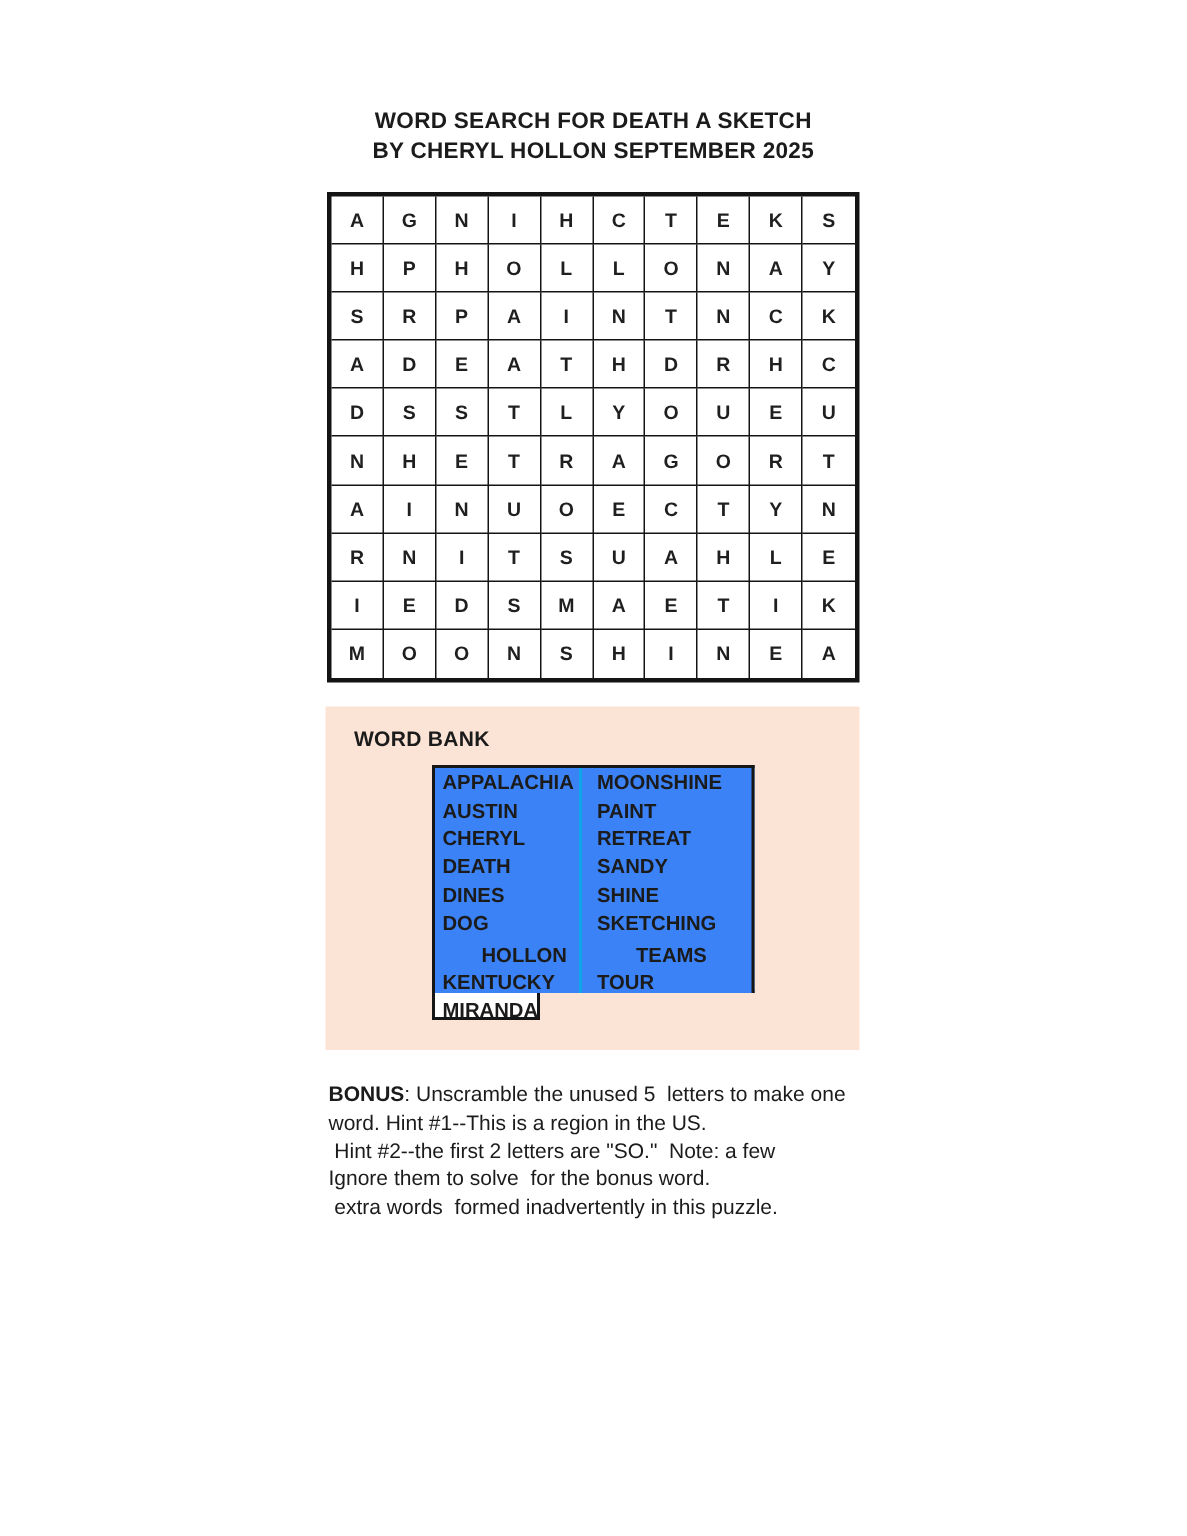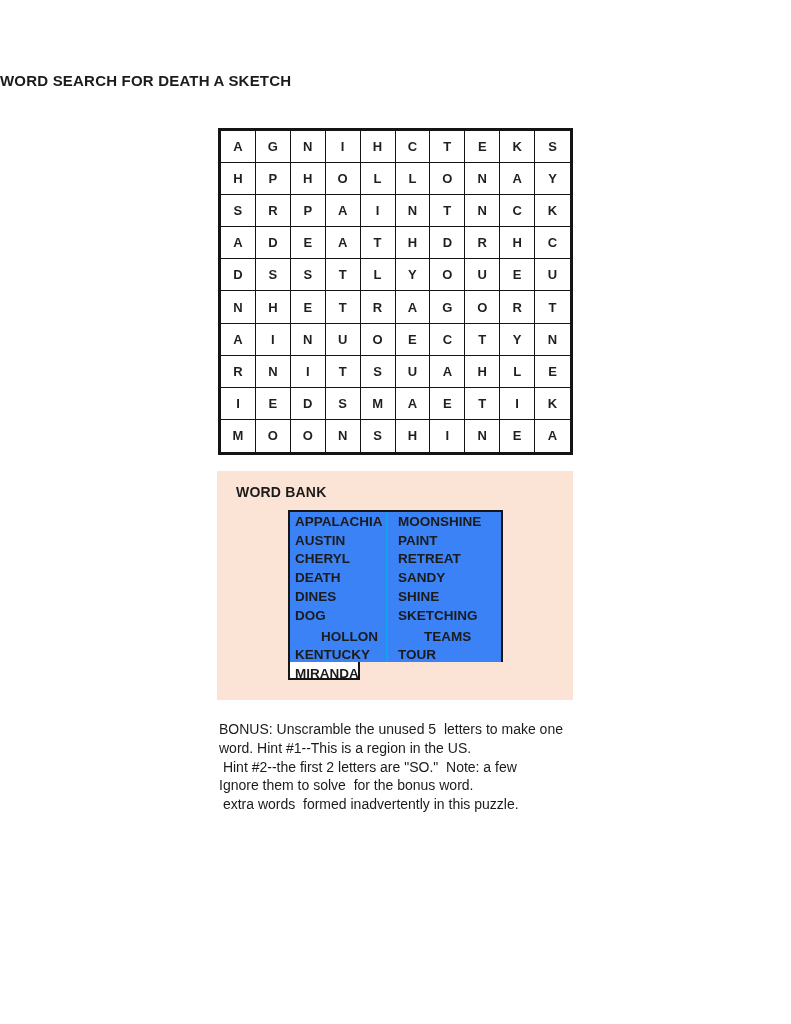--- a/index.html
+++ b/index.html
@@ -6,21 +6,21 @@
   body{
     width:791px;height:1024px;background:#ffffff;
     font-family:"Liberation Sans",sans-serif;color:#1b1b1b;
     position:relative;overflow:hidden;
   }
   .page{position:absolute;inset:0;}
 
   
   .title{
     position:absolute;top:71px;left:0;width:791px;
-    text-align:left;font-weight:bold;font-size:15px;line-height:19.5px;
+    text-align:center;font-weight:bold;font-size:15px;line-height:19.5px;
     letter-spacing:.2px;
   }
 
   
   .grid{
     position:absolute;left:218px;top:128px;width:355px;height:327px;
     box-sizing:border-box;border:3.5px solid #141414;background:#fff;
     display:grid;grid-template-columns:repeat(10,1fr);grid-template-rows:repeat(10,1fr);
   }
   .cell{
@@ -61,29 +61,30 @@
     font-weight:bold;font-size:13.5px;line-height:18.7px;white-space:nowrap;
   }
   .wb-word.gap{margin-top:2.5px;padding-left:26px;}
 
   
   .bonus{
     position:absolute;left:219px;top:720px;width:390px;
     font-size:14px;line-height:18.8px;
   }
   .bonus .line{white-space:pre;}
-  .bonus b{font-weight:normal;}
+  .bonus b{font-weight:bold;}
 </style>
 </head>
 <body>
 
 <div class="page">
 
   <div class="title">
     <div>WORD SEARCH FOR DEATH A SKETCH</div>
+    <div>BY CHERYL HOLLON SEPTEMBER 2025</div>
   </div>
 
   <div class="grid">
       <div class="cell">A</div>
       <div class="cell">G</div>
       <div class="cell">N</div>
       <div class="cell">I</div>
       <div class="cell">H</div>
       <div class="cell">C</div>
       <div class="cell">T</div>

